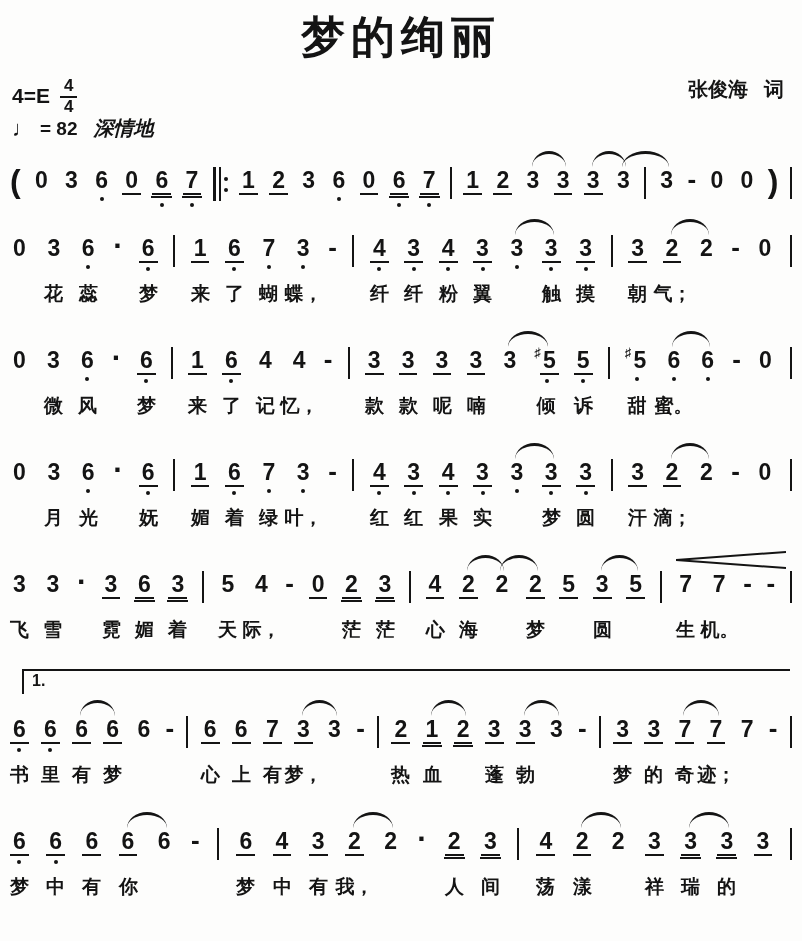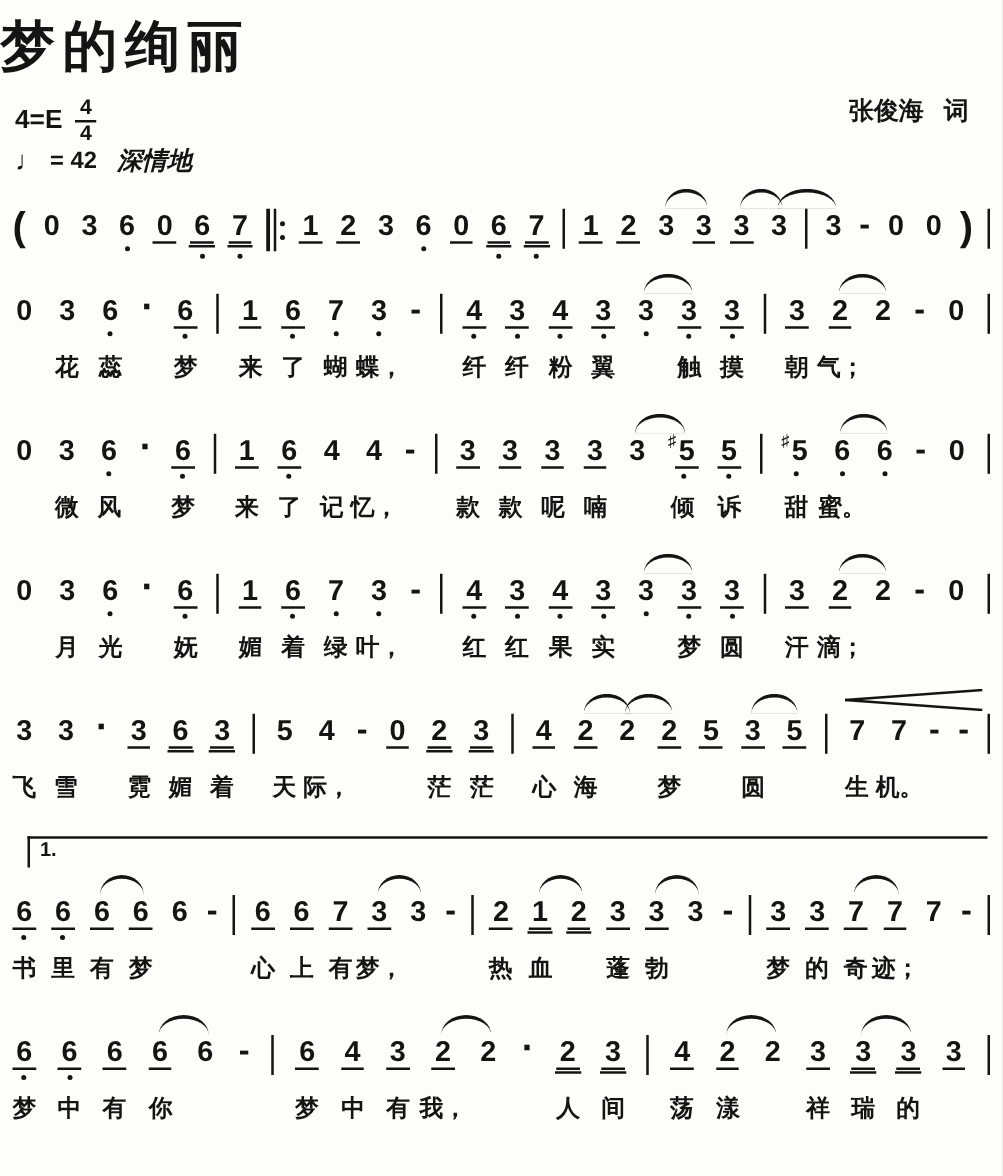--- a/index.html
+++ b/index.html
@@ -1,26 +1,26 @@
 <!DOCTYPE html>
 <html><head>
 <meta charset="utf-8">
 <style>
   html,body{margin:0;padding:0;background:#ddd;}
   .page{width:802px;height:941px;background:#fdfdfc;color:#141414;overflow:hidden;position:relative;margin:0 auto;
         font-family:"Liberation Sans","DejaVu Sans",sans-serif;}
-  .title{margin:0;padding-top:8px;font-size:44px;font-weight:900;letter-spacing:6px;}
+  .title{margin:0;padding-top:8px;text-align:center;font-size:44px;font-weight:900;letter-spacing:6px;}
   .header-row{position:relative;height:74px;margin:6px 16px 0 12px;}
   .key-line{position:absolute;left:0;top:4px;display:flex;align-items:center;gap:10px;font-size:21px;font-weight:bold;}
   .frac{display:inline-flex;flex-direction:column;align-items:center;font-size:17px;font-weight:bold;line-height:1.05;}
   .frac .top{border-bottom:2px solid #141414;padding:0 4px 1px;}
   .tempo-line{position:absolute;left:0;top:42px;font-size:19px;font-weight:bold;display:flex;align-items:center;gap:6px;}
   .tnote{font-size:22px;line-height:1;}
   .expression{margin-left:10px;font-family:"Liberation Serif","DejaVu Serif",serif;font-style:italic;font-weight:bold;font-size:20px;text-align:right;}
-  .credits{position:absolute;right:11px;top:0;text-align:right;font-size:20px;font-weight:bold;line-height:1.6;}
+  .credits{position:absolute;right:2px;top:0;text-align:right;font-size:20px;font-weight:bold;line-height:1.6;}
   .credit-row .role{margin-left:16px;}
   .music-area{padding:0 10px;}
   .music-line{position:relative;padding-top:20px;height:44px;margin-bottom:4px;}
   .music-line.has-lyrics{height:88px;}
   .tok-row{display:flex;justify-content:space-between;align-items:flex-start;}
   .note{display:inline-flex;flex-direction:column;align-items:center;}
   .note-top{display:inline-flex;align-items:flex-start;}
   .num{font-size:23px;font-weight:bold;line-height:26px;padding:0 3px;display:inline-block;}
   .u1{border-bottom:2px solid #141414;}
   .u2{border-bottom:2px solid #141414;position:relative;}
@@ -52,21 +52,21 @@
   <div class="header-row">
     <div class="key-line">
       <span>4=E</span>
       <span class="frac">
         <span class="top">4</span>
         <span>4</span>
       </span>
     </div>
     <div class="tempo-line">
       <span class="tnote">♩</span>
-      <span>= 42</span>
+      <span>= 82</span>
       <span class="expression">深情地</span>
     </div>
     <div class="credits">
       <div class="credit-row">
         <span>张俊海</span><span class="role">词</span>
       </div>
     </div>
   </div>
 
   <div class="music-area">

